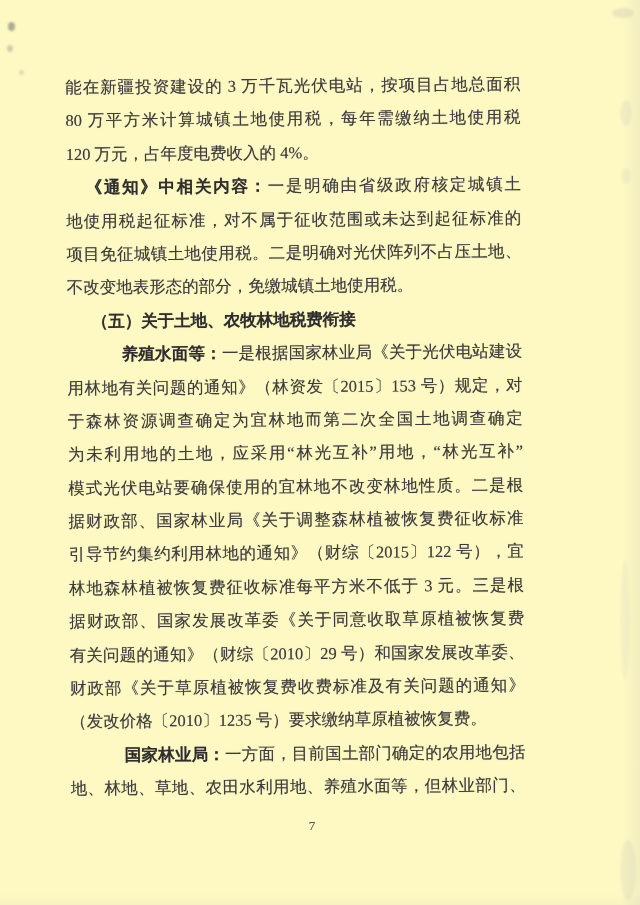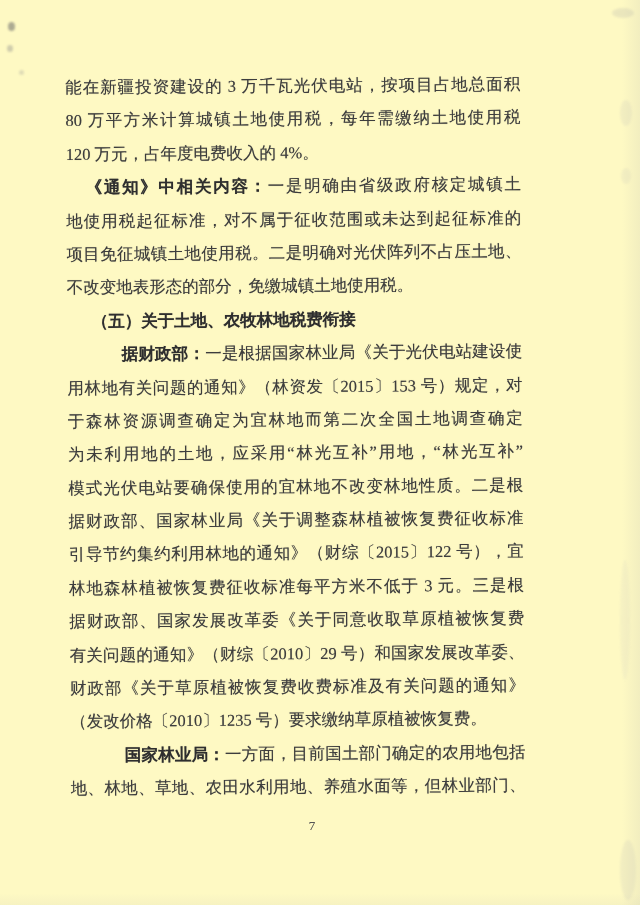--- a/index.html
+++ b/index.html
@@ -80,21 +80,21 @@
 
   <div class="content" id="doc-lines">
       <div class="line" style="text-align-last: justify;"><span>能在新疆投资建设的 3 万千瓦光伏电站，按项目占地总面积</span></div>
       <div class="line" style="text-align-last: justify;"><span>80 万平方米计算城镇土地使用税，每年需缴纳土地使用税</span></div>
       <div class="line" style="text-align-last: left;"><span>120 万元，占年度电费收入的 4%。</span></div>
       <div class="line" style="padding-left: 1.2em; text-align-last: justify;"><b>《通知》中相关内容：</b><span>一是明确由省级政府核定城镇土</span></div>
       <div class="line" style="text-align-last: justify;"><span>地使用税起征标准，对不属于征收范围或未达到起征标准的</span></div>
       <div class="line" style="text-align-last: justify;"><span>项目免征城镇土地使用税。二是明确对光伏阵列不占压土地、</span></div>
       <div class="line" style="text-align-last: left;"><span>不改变地表形态的部分，免缴城镇土地使用税。</span></div>
       <div class="line" style="padding-left: 1.5em; text-align-last: left;"><b>（五）关于土地、农牧林地税费衔接</b></div>
-      <div class="line" style="padding-left: 3.3em; text-align-last: justify;"><b>据财政部：</b><span>一是根据国家林业局《关于光伏电站建设使</span></div>
+      <div class="line" style="padding-left: 3.3em; text-align-last: justify;"><b>养殖水面等：</b><span>一是根据国家林业局《关于光伏电站建设使</span></div>
       <div class="line" style="text-align-last: justify;"><span>用林地有关问题的通知》（林资发〔2015〕153 号）规定，对</span></div>
       <div class="line" style="text-align-last: justify;"><span>于森林资源调查确定为宜林地而第二次全国土地调查确定</span></div>
       <div class="line" style="text-align-last: justify;"><span>为未利用地的土地，应采用“林光互补”用地，“林光互补”</span></div>
       <div class="line" style="text-align-last: justify;"><span>模式光伏电站要确保使用的宜林地不改变林地性质。二是根</span></div>
       <div class="line" style="text-align-last: justify;"><span>据财政部、国家林业局《关于调整森林植被恢复费征收标准</span></div>
       <div class="line" style="text-align-last: justify;"><span>引导节约集约利用林地的通知》（财综〔2015〕122 号），宜</span></div>
       <div class="line" style="text-align-last: justify;"><span>林地森林植被恢复费征收标准每平方米不低于 3 元。三是根</span></div>
       <div class="line" style="text-align-last: justify;"><span>据财政部、国家发展改革委《关于同意收取草原植被恢复费</span></div>
       <div class="line" style="text-align-last: justify;"><span>有关问题的通知》（财综〔2010〕29 号）和国家发展改革委、</span></div>
       <div class="line" style="text-align-last: justify;"><span>财政部《关于草原植被恢复费收费标准及有关问题的通知》</span></div>

